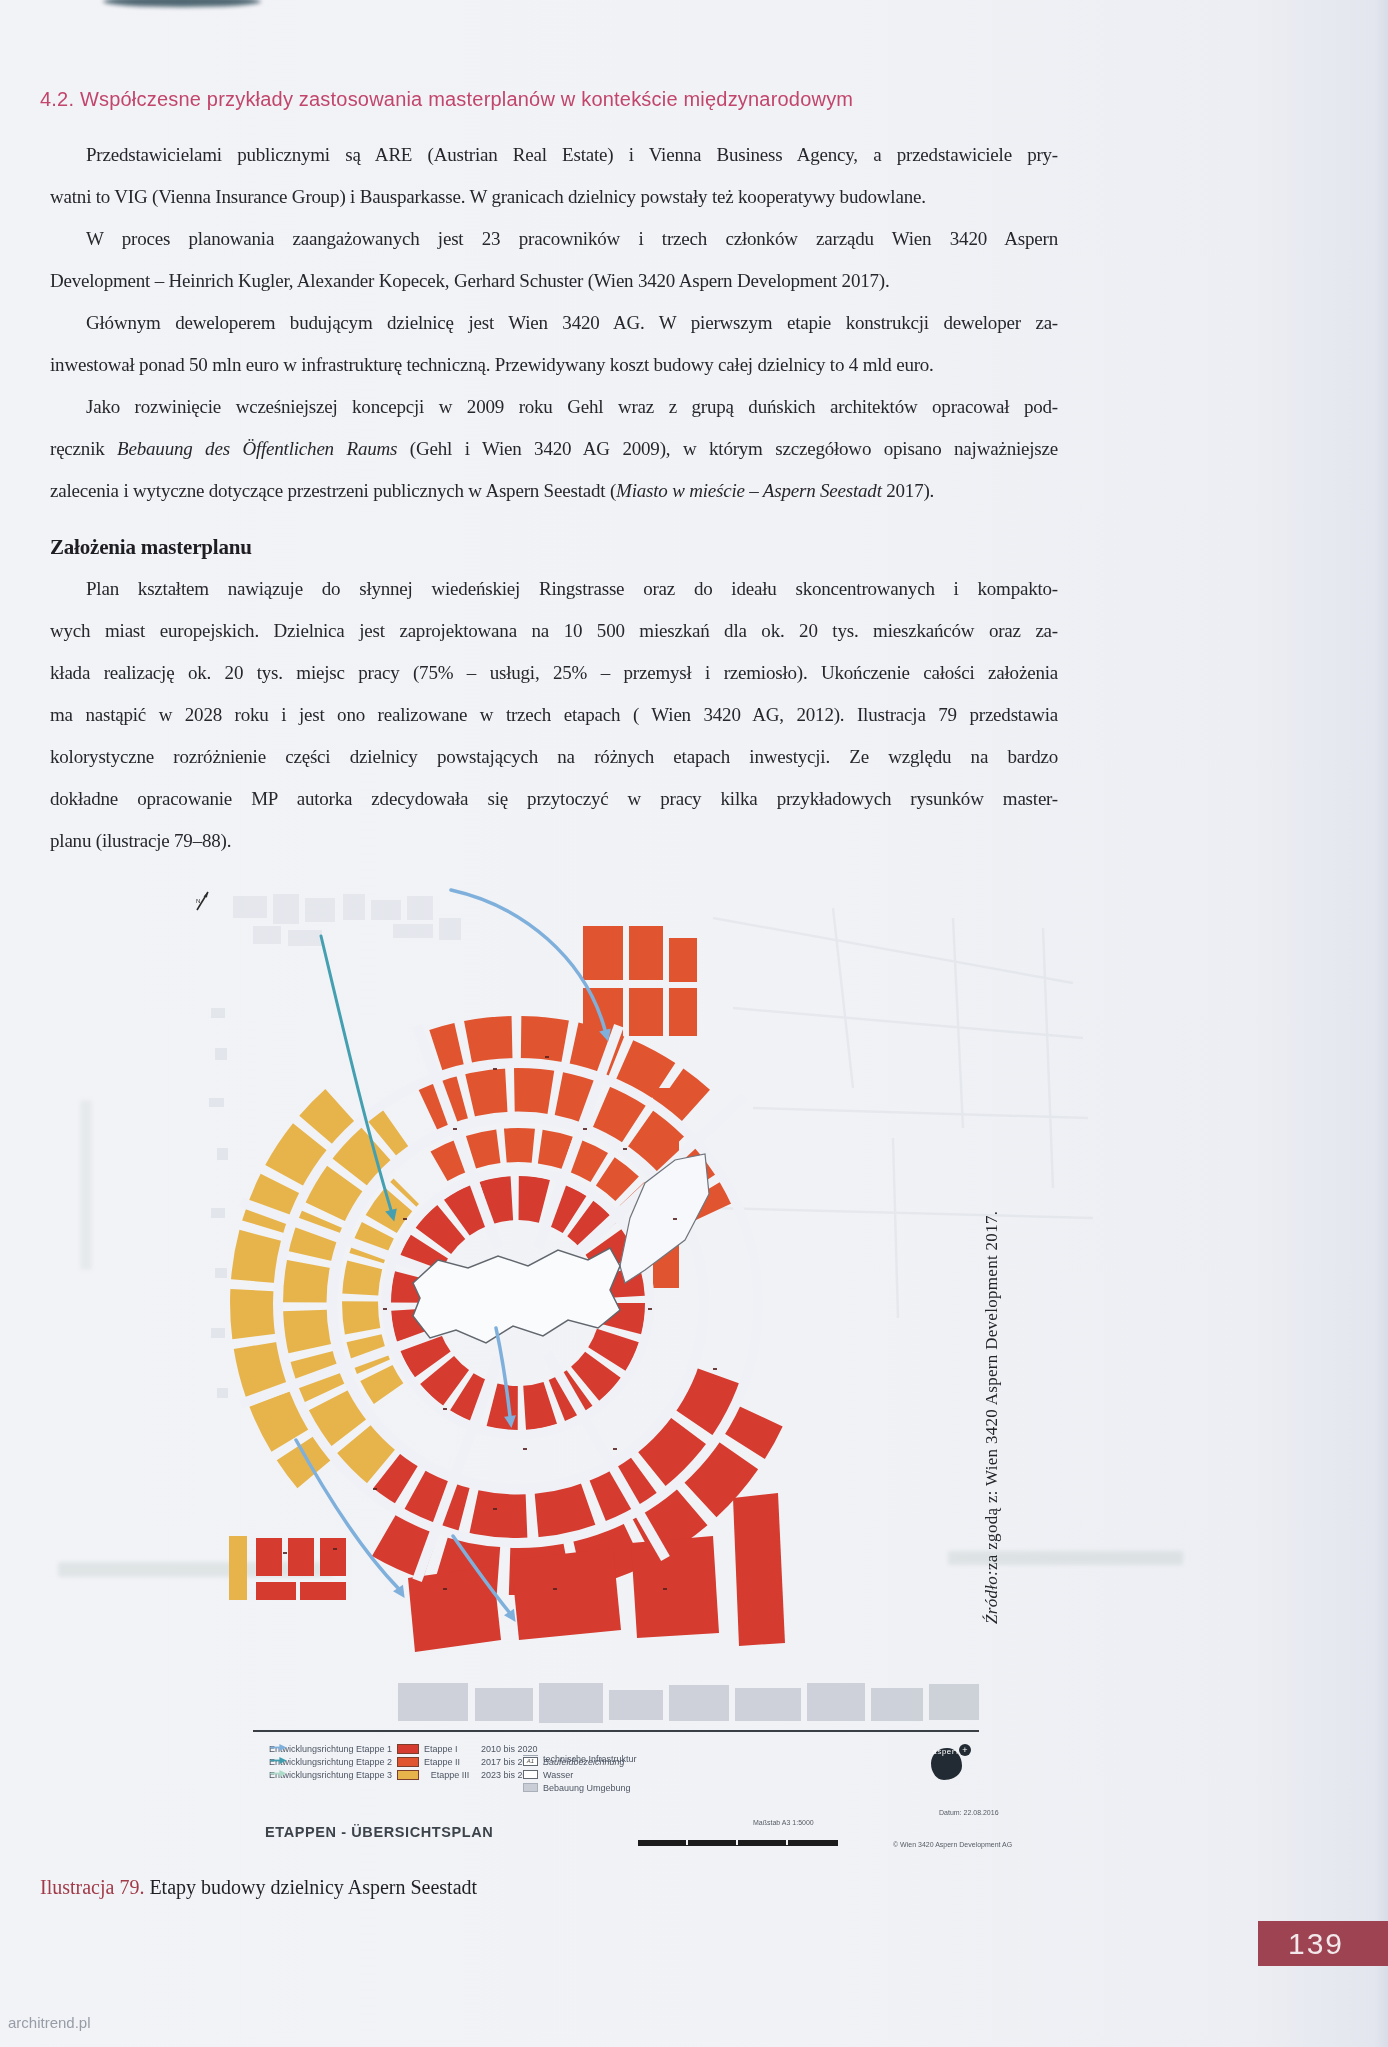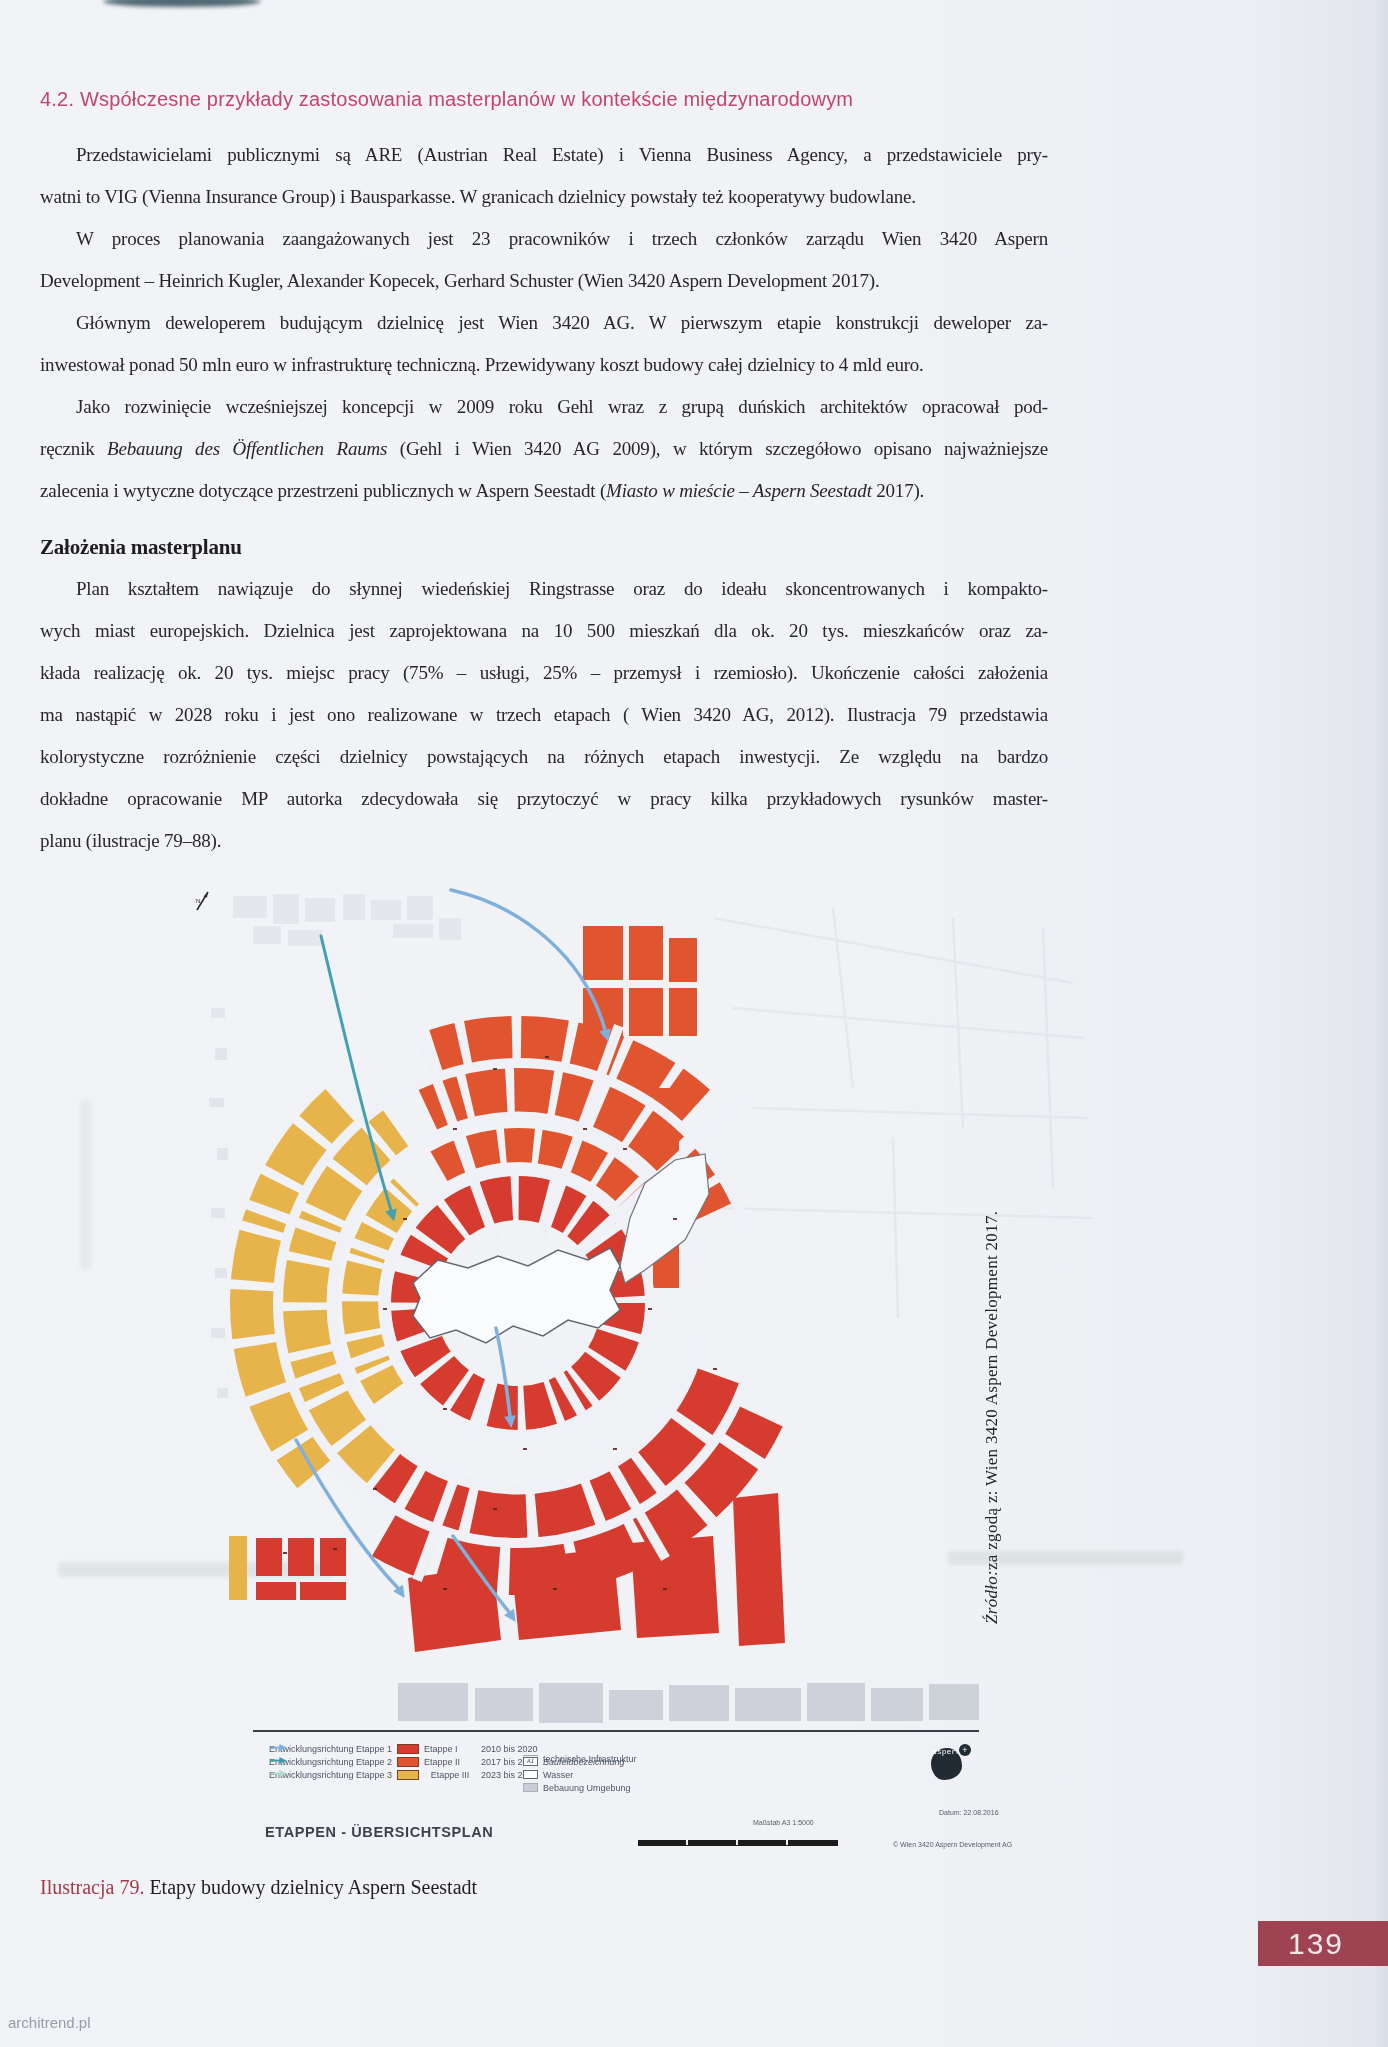--- a/index.html
+++ b/index.html
@@ -5,21 +5,21 @@
   html,body { margin:0; padding:0; }
   .page {
     position:relative; width:1388px; height:2047px; overflow:hidden;
     background: linear-gradient(90deg,#f2f3f7 0%, #f1f2f6 60%, #eceef3 90%, #e3e6ee 99%, #d9dde7 100%);
     font-family:"Liberation Serif", serif;
   }
   .top-smudge { position:absolute; left:103px; top:-4px; width:158px; height:11px;
     background:#35505d; border-radius:50%; filter:blur(2px); opacity:.85; }
   .section-heading { position:absolute; left:40px; top:88px; width:1100px;
     font-family:"Liberation Sans", sans-serif; font-size:20px; color:#c2456b; letter-spacing:.2px; }
-  .body-block { position:absolute; left:40px; top:134px; width:1008px;
+  .body-block { position:absolute; left:50px; top:134px; width:1008px;
     font-size:19px; color:#26262c; letter-spacing:-0.2px; }
   .line { height:42px; line-height:42px; white-space:normal; }
   .jl { text-align:justify; text-align-last:justify; }
   .ll { text-align:left; }
   .ind { text-indent:36px; }
   .subheading { font-weight:700; font-size:21px; height:42px; line-height:42px; margin-top:14px; color:#1d1d22; }
   .it { font-style:italic; }
 
   .ghost-bar { position:absolute; background:#b9c6c2; opacity:.32; filter:blur(2px); border-radius:2px; }
   .g1 { left:58px; top:1562px; width:275px; height:15px; }

